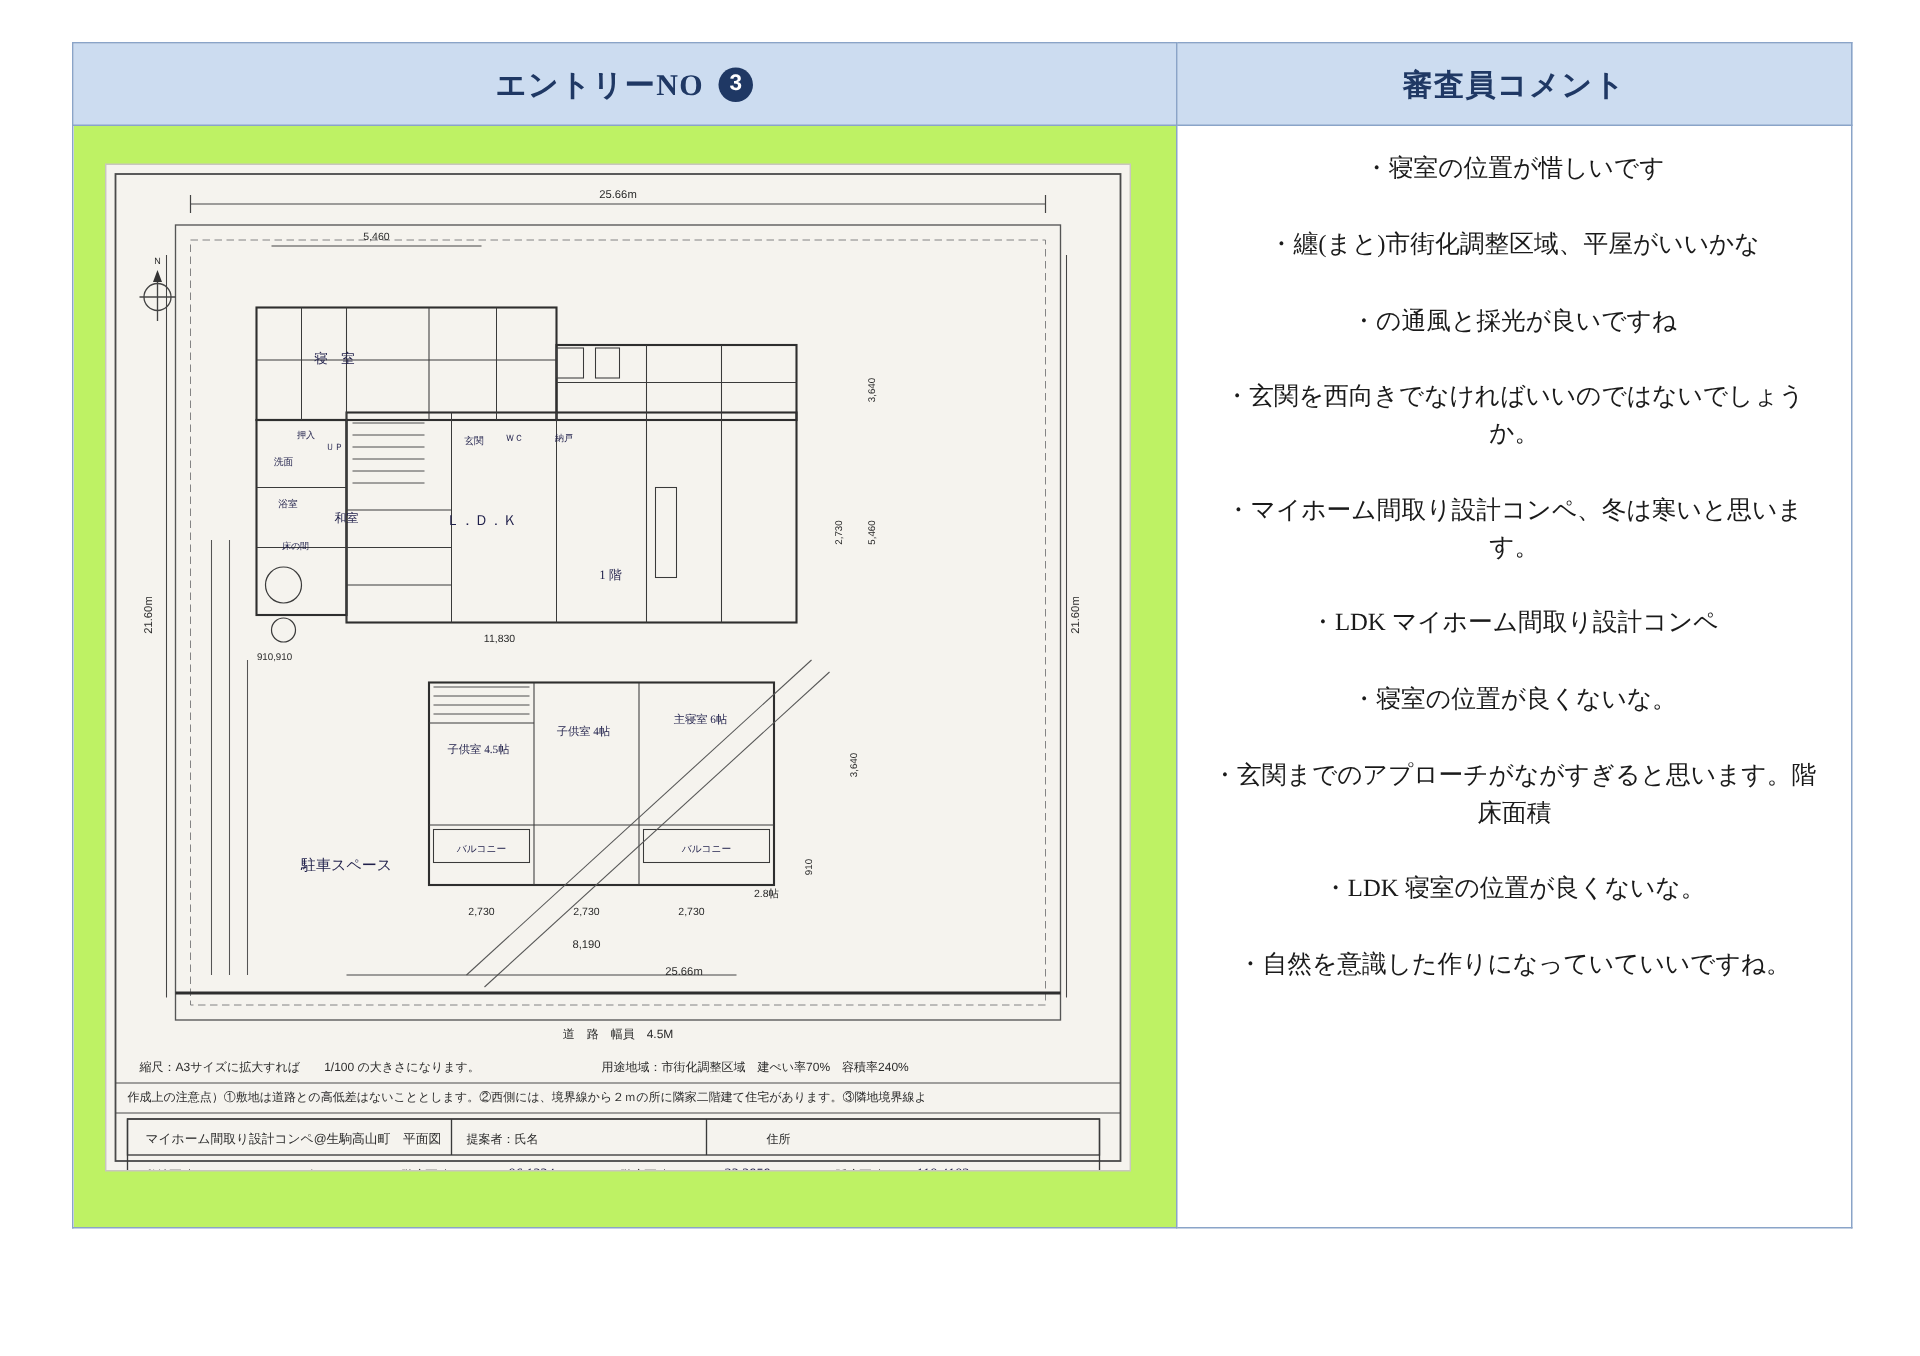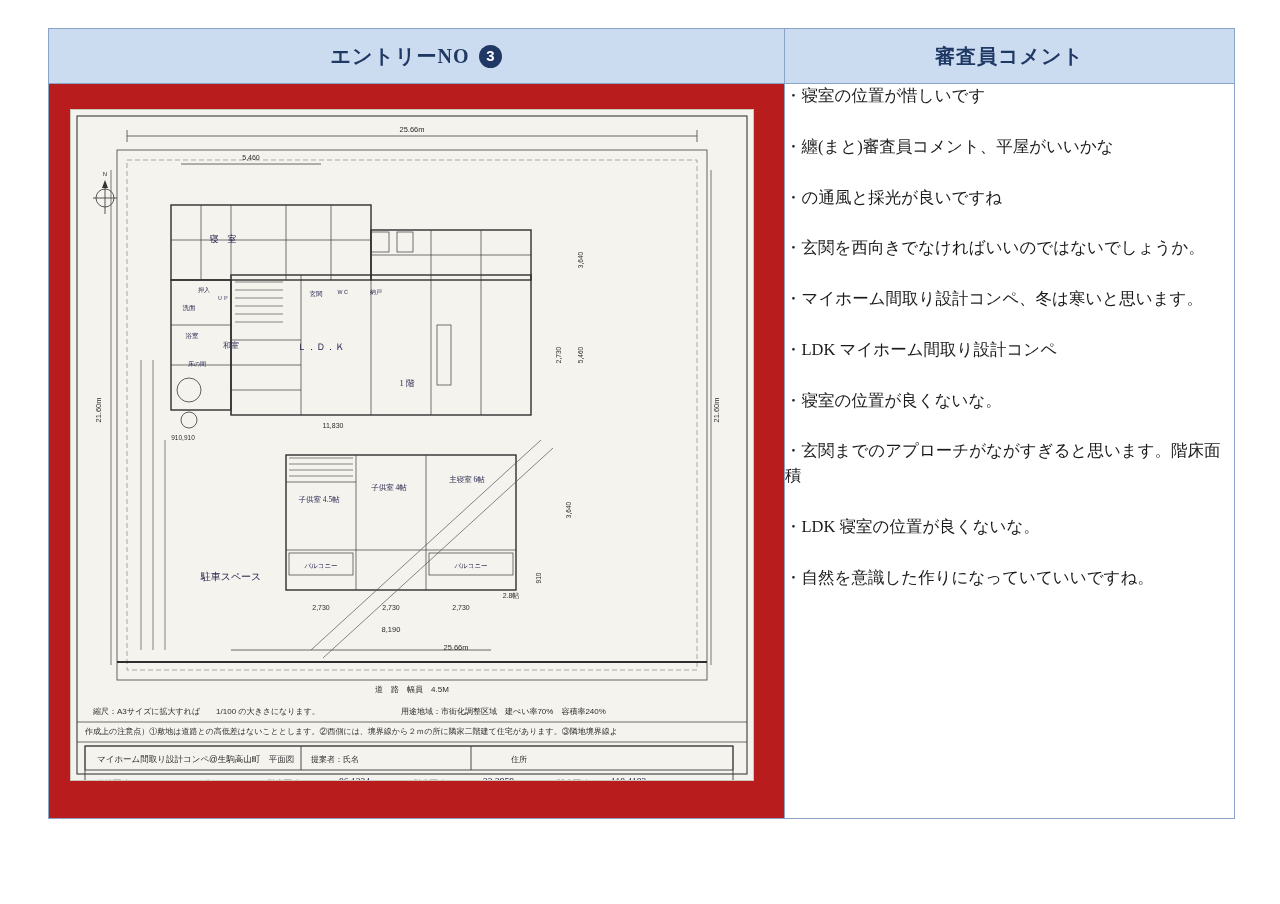--- a/index.html
+++ b/index.html
@@ -67,35 +67,36 @@
     color: #ffffff;
     font-size: 15px;
     font-family: "Liberation Sans", sans-serif;
     line-height: 1;
     padding-bottom: 1px;
     box-sizing: border-box;
   }
 
   
   .body-left {
-    background: #b91c1c;
+    background: #bef264;
     height: 734px;
     position: relative;
   }
   .body-right {
     background: #ffffff;
     height: 734px;
     padding: 70px 22px 10px 22px;
   }
 
   
   .comment-list {
     list-style: none;
-    margin: 0;
+    margin: 16px;
     padding: 0;
+    text-align: center;
   }
   .comment-item {
     font-family: "Liberation Serif", serif;
     font-size: 16.5px;
     color: #1a1a1a;
     line-height: 1.5;
     margin-bottom: 26px;
     text-indent: 0;
   }
 
@@ -302,21 +303,21 @@
               <text class="hand" x="540" y="675" font-size="9.5">118.4183</text>
               <text class="scan-text" x="596" y="676" font-size="8">㎡</text>
             </svg>
           </div>
 
         </td>
 
         <td class="body-right">
           <ul class="comment-list">
             <li class="comment-item">・寝室の位置が惜しいです</li>
-            <li class="comment-item">・纏(まと)審査員コメント、平屋がいいかな</li>
+            <li class="comment-item">・纏(まと)市街化調整区域、平屋がいいかな</li>
             <li class="comment-item">・の通風と採光が良いですね</li>
             <li class="comment-item">・玄関を西向きでなければいいのではないでしょうか。</li>
             <li class="comment-item">・マイホーム間取り設計コンペ、冬は寒いと思います。</li>
             <li class="comment-item">・LDK マイホーム間取り設計コンペ</li>
             <li class="comment-item">・寝室の位置が良くないな。</li>
             <li class="comment-item">・玄関までのアプローチがながすぎると思います。階床面積</li>
             <li class="comment-item">・LDK 寝室の位置が良くないな。</li>
             <li class="comment-item">・自然を意識した作りになっていていいですね。</li>
           </ul>
         </td>

